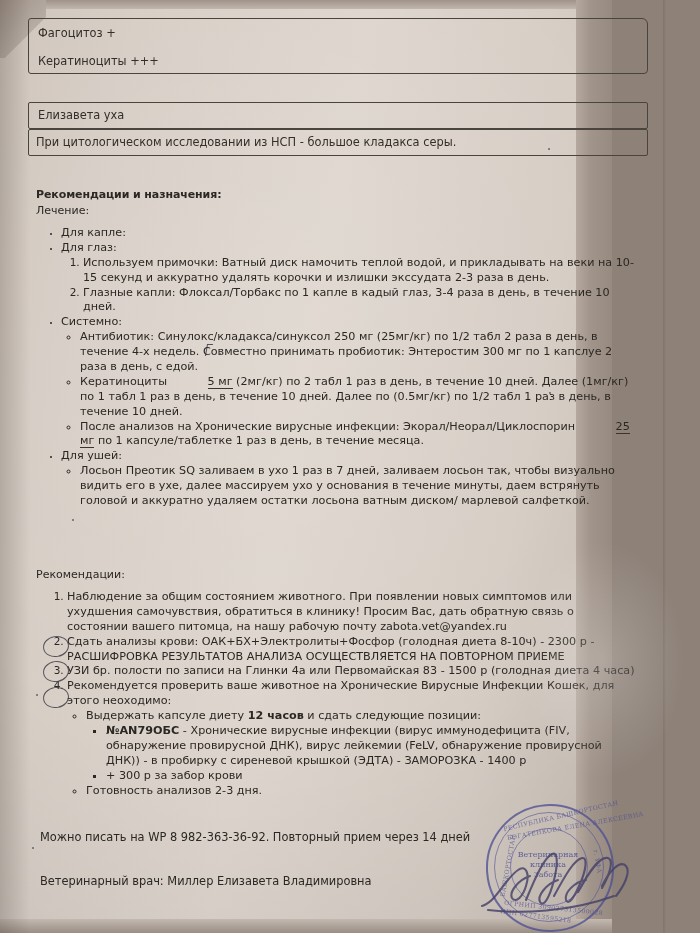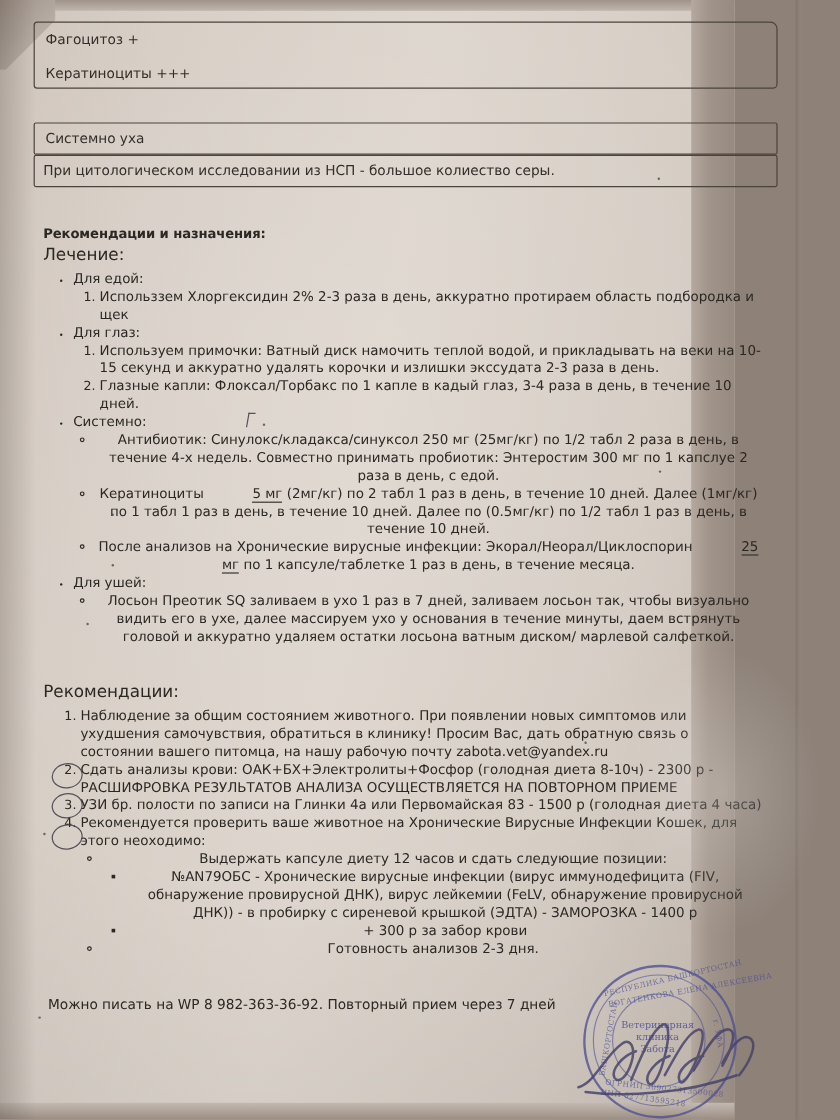--- a/index.html
+++ b/index.html
@@ -103,39 +103,39 @@
   .t-kerat  { left: 38px; top: 54px; }
   .t-cyt    { left: 38px; top: 108px; }
   .t-cytres { left: 36px; top: 135px; }
 
   .section-head {
     position: absolute;
     font-weight: bold;
     font-size: 11px;
     letter-spacing: -0.1px;
   }
-  .plain-line { position: absolute; font-size: 14px; }
+  .plain-line { position: absolute; font-size: 11px; }
 
   
   .blk { position: absolute; }
 
   ul.lvl1 { list-style: disc;   margin: 0; padding-left: 17px; }
   ol.lvl2 { list-style: decimal;margin: 0; padding-left: 22px; }
-  ul.lvl2 { list-style: circle; margin: 0; padding-left: 19px; text-align: center; }
+  ul.lvl2 { list-style: circle; margin: 0; padding-left: 19px; }
   ul.lvl3 { list-style: square; margin: 0; padding-left: 20px; }
   ol.main { list-style: decimal; margin: 0; padding-left: 23px; }
 
   ul.lvl1 > li { margin-bottom: 0px; }
   ol.lvl2 > li, ul.lvl2 > li, ul.lvl3 > li, ol.main > li { margin-bottom: 0px; }
 
   li::marker { font-size: 10.5px; }
   ul.lvl1 > li::marker { font-size: 8px; }
 
   .grp-label { }
-  b, .bold { font-weight: normal; }
+  b, .bold { font-weight: bold; }
   .ul-hand { border-bottom: 1.2px solid #3a342e; padding-bottom: 0px; margin-left: 37px; }
 
   
   .pen-circle {
     position: absolute;
     width: 24px; height: 19px;
     border: 1.6px solid #3d3b47;
     border-radius: 50%;
     transform: rotate(-9deg);
     opacity: 0.85;
@@ -237,37 +237,32 @@
   <div class="backdrop-bottom"></div>
 
   <div class="doc">
 
     <div class="box box-a"></div>
     <div class="box box-b"></div>
     <div class="box box-c"></div>
 
     <div class="box-text t-phago">Фагоцитоз +</div>
     <div class="box-text t-kerat">Кератиноциты +++</div>
-    <div class="box-text t-cyt">Системно уха</div>
-    <div class="box-text t-cytres">При цитологическом исследовании из НСП - большое колиество серы.</div>
+    <div class="box-text t-cyt">Елизавета уха</div>
+    <div class="box-text t-cytres">При цитологическом исследовании из НСП - большое кладакса серы.</div>
     <div class="pen-dot" style="left:548px; top:148px;"></div>
 
     <div class="section-head" style="left:36px; top:188px;">Рекомендации и назначения:</div>
     <div class="plain-line" style="left:36px; top:204px;">Лечение:</div>
 
     <div class="blk" style="left:44px; top:226px; width:590px;">
       <ul class="lvl1">
 
         <li>
-          <span class="grp-label">Для едой:</span>
-          <ol class="lvl2" start="1">
-            <li>
-              <span>Использзем Хлоргексидин 2% 2-3 раза в день, аккуратно протираем область подбородка и щек</span>
-            </li>
-          </ol>
+          <span class="grp-label">Для капле:</span>
         </li>
 
         <li>
           <span class="grp-label">Для глаз:</span>
           <ol class="lvl2" start="1">
             <li>
               <span>Используем примочки: Ватный диск намочить теплой водой, и прикладывать на веки на 10-15 секунд и аккуратно удалять корочки и излишки экссудата 2-3 раза в день.</span>
             </li>
             <li>
               <span>Глазные капли: Флоксал/Торбакс по 1 капле в кадый глаз, 3-4 раза в день, в течение 10 дней.</span>
@@ -343,22 +338,23 @@
         </li>
       </ol>
     </div>
 
     <div class="pen-circle" style="left:43px; top:636px;"></div>
     <div class="pen-circle" style="left:43px; top:661px;"></div>
     <div class="pen-circle" style="left:43px; top:687px;"></div>
     <div class="pen-dot" style="left:36px; top:694px;"></div>
     <div class="pen-dot" style="left:487px; top:618px;"></div>
 
-    <div class="foot" style="left:40px; top:830px;">Можно писать на WP 8 982-363-36-92. Повторный прием через 7 дней</div>
+    <div class="foot" style="left:40px; top:830px;">Можно писать на WP 8 982-363-36-92. Повторный прием через 14 дней</div>
     <div class="pen-dot" style="left:32px; top:847px;"></div>
+    <div class="foot" style="left:40px; top:874px;">Ветеринарный врач: Миллер Елизавета Владимировна</div>
 
   </div>
 
   <div class="stamp-wrap">
     <div class="stamp-ring"></div>
     <div class="stamp-ring2"></div>
     <div class="stamp-ring3"></div>
 
     <div class="stamp-arc arc-top">РЕСПУБЛИКА БАШКОРТОСТАН</div>
     <div class="stamp-arc arc-top2">БОГАТЕНКОВА ЕЛЕНА АЛЕКСЕЕВНА</div>

